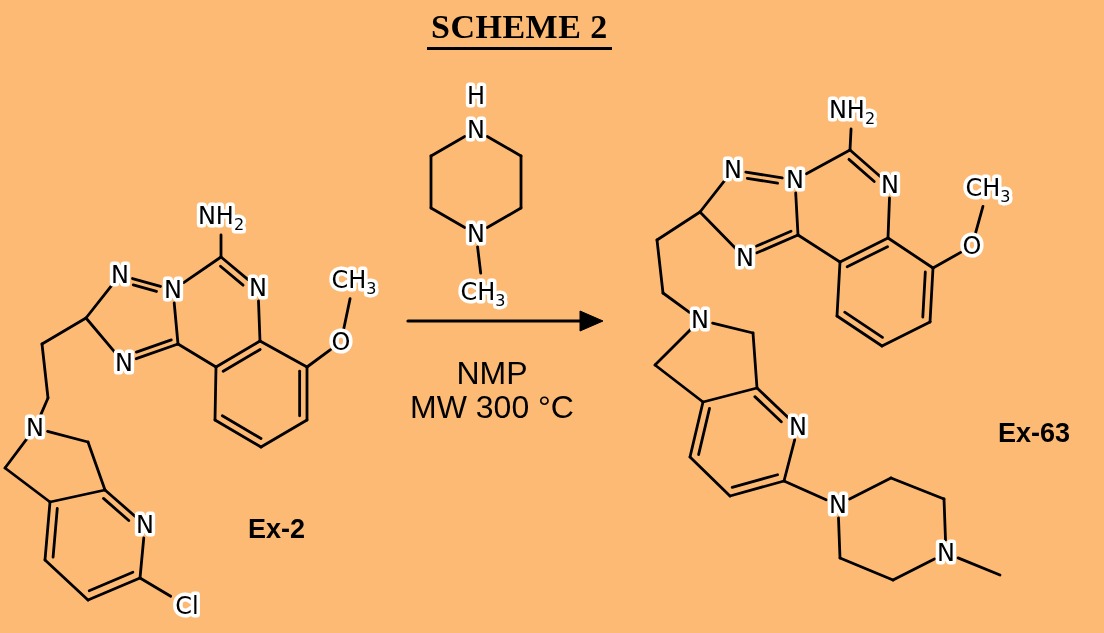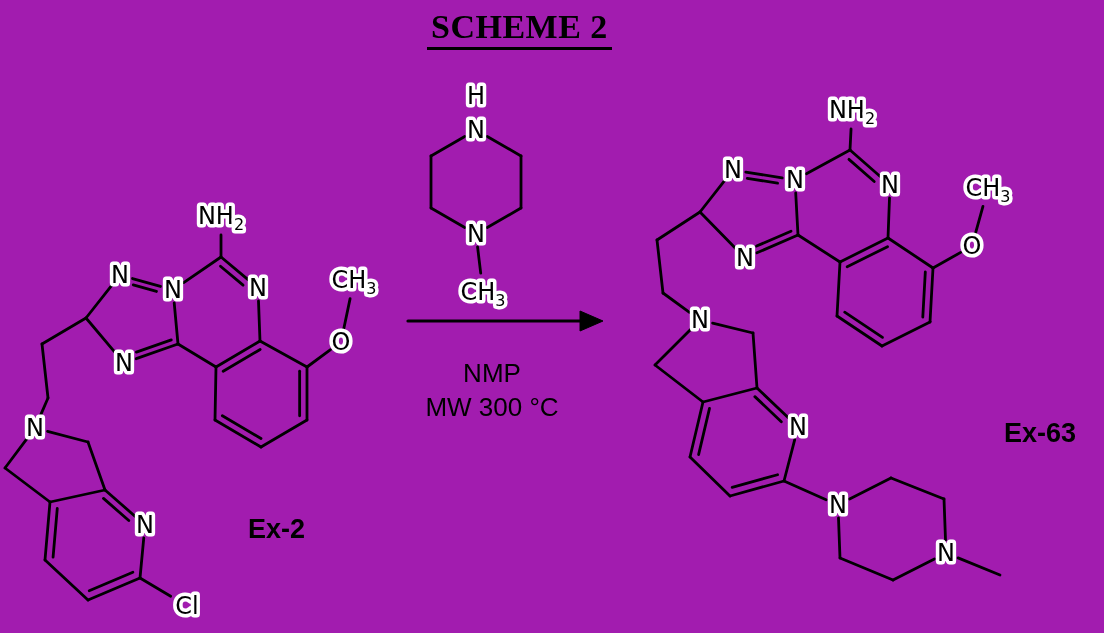--- a/index.html
+++ b/index.html
@@ -1,41 +1,41 @@
 <!DOCTYPE html>
 <html><head>
 <meta charset="utf-8">
 <style>
   * { margin:0; padding:0; box-sizing:border-box; }
   html,body { background:#fff; }
   .canvas {
-    position:relative; width:1104px; height:633px; background:#a21caf; overflow:hidden;
+    position:relative; width:1104px; height:633px; background:#fdba74; overflow:hidden;
     font-family:"Liberation Sans", sans-serif; color:#000;
   }
   .scheme-title {
     position:absolute; left:427px; top:8px;
     font-family:"Liberation Serif", serif; font-weight:bold; font-size:34px;
     letter-spacing:0.5px; border-bottom:3px solid #000; padding:0 4px 1px 4px;
   }
   svg.scheme { position:absolute; left:0; top:0; }
   svg.scheme line { stroke:#000; stroke-width:2.8; stroke-linecap:round; fill:none; }
   svg.scheme line.arrow-shaft { stroke-width:3.2; }
   svg.scheme polygon { fill:#000; stroke:#000; }
   text.atom {
     font-family:"DejaVu Sans", sans-serif; font-size:24px; fill:#000;
     text-anchor:middle; stroke:#fff; stroke-width:7px; paint-order:stroke; stroke-linejoin:round;
   }
   text.atom tspan.sub { font-size:16px; }
   .conds {
     position:absolute; left:380px; top:356px; width:224px;
-    text-align:center; font-size:26px; line-height:34px;
+    text-align:center; font-size:32px; line-height:34px;
   }
   .exlabel { position:absolute; font-size:27px; font-weight:bold; }
   .ex5  { left:248px; top:514px; }
-  .ex63 { left:998px; top:418px;margin-left:6px; }
+  .ex63 { left:998px; top:418px; }
 </style>
 </head>
 <body>
 
 <div class="canvas">
 
   <div class="scheme-title">SCHEME 2</div>
 
   <svg id="mol-svg" class="scheme" width="1104" height="633" viewBox="0 0 1104 633">
     <g>

